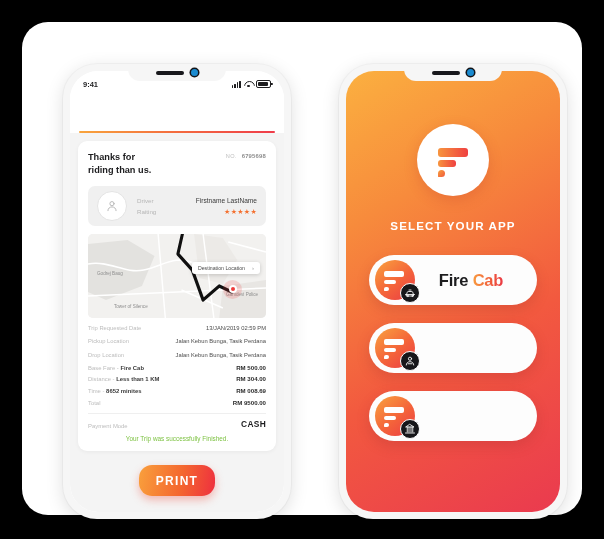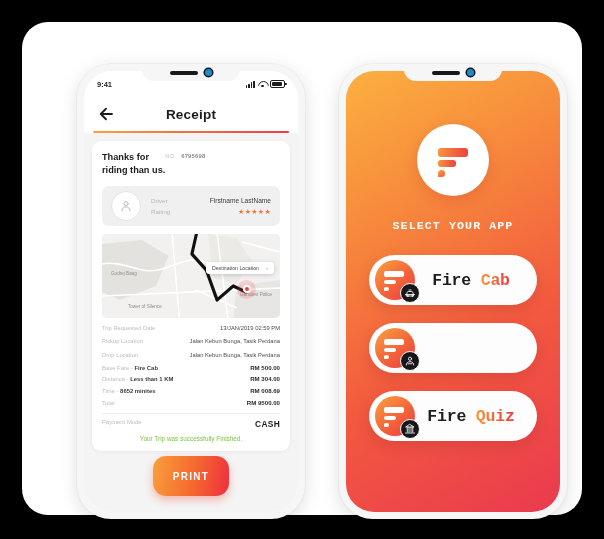--- a/index.html
+++ b/index.html
@@ -17,21 +17,21 @@
   .phone-inner{position:absolute;left:7px;top:7px;right:7px;bottom:7px;
                border-radius:28px;overflow:hidden;background:#fff;}
   .notch{position:absolute;top:0;left:50%;transform:translateX(-50%);
          background:#f6f6f6;border-bottom-left-radius:12px;border-bottom-right-radius:12px;z-index:30;
          display:flex;align-items:center;justify-content:center;gap:7px;}
   .speaker{width:28px;height:4px;border-radius:3px;background:#18181c;}
   .camera{width:7px;height:7px;border-radius:50%;background:#1b8bd0;
           box-shadow:0 0 0 1.5px #141418;}
 
   
-  #phone-left{left:55px;top:42px;width:228px;height:455px;}
+  #phone-left{left:41px;top:42px;width:228px;height:455px;}
   .lp-screen{position:absolute;inset:0;background:#ffffff;}
   .statusbar{position:absolute;top:0;left:0;right:0;height:26px;
              display:flex;align-items:center;justify-content:space-between;
              padding:0 13px;box-sizing:border-box;font-size:7.5px;font-weight:bold;color:#1d1d1f;}
   .sb-right{display:flex;align-items:center;gap:3px;}
   .bars{display:flex;align-items:flex-end;gap:1px;height:7px;}
   .bars i{display:block;width:1.6px;background:#1d1d1f;border-radius:.5px;}
   .bars i:nth-child(1){height:2.5px}.bars i:nth-child(2){height:4px}
   .bars i:nth-child(3){height:5.5px}.bars i:nth-child(4){height:7px}
   .wifi{width:9px;height:7px;position:relative;}
@@ -49,21 +49,21 @@
   .back-btn{position:absolute;left:13px;top:50%;transform:translateY(-50%);
             width:18px;height:18px;cursor:pointer;}
   .title{width:100%;text-align:center;font-size:13.5px;font-weight:bold;color:#1d1d1f;letter-spacing:.2px;}
   .grad-rule{position:absolute;top:60px;left:9px;right:9px;height:1.6px;border-radius:2px;
              background:linear-gradient(90deg,#f8a43c 0%,#f4703e 45%,#ef3c4a 100%);}
 
   .receipt-body{position:absolute;top:62px;left:0;right:0;bottom:0;background:#f4f4f4;overflow:hidden;}
   .card{position:absolute;left:8px;right:8px;top:8px;background:#fff;border-radius:9px;
         box-shadow:0 1px 4px rgba(0,0,0,.05);padding:10px 10px 0;box-sizing:border-box;}
 
-  .thanks-row{display:flex;align-items:flex-start;}
+  .thanks-row{display:flex;justify-content:space-between;align-items:flex-start;}
   .thanks{font-size:9.2px;font-weight:bold;color:#1d1d1f;line-height:1.45;}
   .no-wrap{display:flex;gap:5px;align-items:baseline;padding-top:2px;}
   .no-lbl{font-size:5.6px;color:#bdbdbd;letter-spacing:.3px;}
   .no-val{font-size:5.9px;color:#8d8d8d;font-weight:bold;letter-spacing:.2px;}
 
   .driver-box{margin-top:8px;background:#f0f0f0;border-radius:7px;height:40px;display:flex;align-items:center;padding:0 9px;}
   .avatar{width:28px;height:28px;border-radius:50%;background:#fff;border:1px solid #e4e4e4;
           display:flex;align-items:center;justify-content:center;flex:0 0 auto;}
   .drv-tbl{flex:1;margin-left:10px;}
   .drv-line{display:flex;justify-content:space-between;align-items:center;padding:2px 0;}
@@ -86,36 +86,36 @@
   .kv .k{font-size:5.8px;color:#bcbcbc;}
   .kv .v{font-size:5.8px;color:#4d4d4d;}
   .sep{height:1px;background:#efefef;}
 
   .charges-h{font-size:7.4px;font-weight:bold;color:#1d1d1f;letter-spacing:.4px;margin:6px 0 2px;}
   .ch{display:flex;justify-content:space-between;align-items:baseline;padding:2.4px 0;}
   .ch .k{font-size:5.9px;color:#bcbcbc;}
   .ch .k b{color:#3b3b3b;font-weight:bold;}
   .ch .v{font-size:6.1px;color:#2b2b2b;font-weight:bold;}
 
-  .pay{display:flex;justify-content:space-between;align-items:flex-start;padding:5px 0 4px;}
+  .pay{display:flex;justify-content:space-between;align-items:flex-end;padding:5px 0 4px;}
   .pay .k{font-size:5.9px;color:#bcbcbc;}
   .pay .v{font-size:8.4px;font-weight:bold;color:#1d1d1f;letter-spacing:.3px;}
   .finished{text-align:center;font-size:6.4px;color:#7dc242;padding:2px 0 9px;}
 
   .print-wrap{position:absolute;left:0;right:0;bottom:16px;display:flex;justify-content:center;z-index:20;}
-  .print-btn{width:76px;height:40px;border-radius:13px;border:none;cursor:pointer;
+  .print-btn{width:76px;height:31px;border-radius:13px;border:none;cursor:pointer;
              background:linear-gradient(100deg,#f9a03c 0%,#f4672f 55%,#ee2f3f 100%);
-             color:#fff;font-size:10px;font-weight:bold;letter-spacing:1.3px;
+             color:#fff;font-size:12px;font-weight:bold;letter-spacing:1.3px;
              font-family:"Liberation Sans",sans-serif;
              box-shadow:0 4px 9px rgba(238,70,55,.35);}
 
   
   #phone-right{left:317px;top:42px;width:228px;height:455px;}
   .rp-screen{position:absolute;inset:0;
-       background:linear-gradient(150deg,#fbb040 0%,#f78b3c 28%,#f2593f 62%,#ea3a4f 100%);font-family:Liberation Mono, monospace;}
+       background:linear-gradient(150deg,#fbb040 0%,#f78b3c 28%,#f2593f 62%,#ea3a4f 100%);}
   .logo-circle{position:absolute;top:53px;left:50%;transform:translateX(-50%);
        width:72px;height:72px;border-radius:50%;background:#fff;
        box-shadow:0 4px 14px rgba(180,40,40,.22);}
   .fmark{position:absolute;left:50%;top:50%;transform:translate(-50%,-50%);width:34px;height:34px;}
   .fbar{position:absolute;border-radius:3px;background:linear-gradient(90deg,#f7953f 0%,#ef4040 100%);}
   .fb1{left:2px;top:5px;width:30px;height:9px;}
   .fb2{left:2px;top:17px;width:18px;height:7px;}
   .fb3{left:2px;top:27px;width:7px;height:7px;border-radius:4px 4px 4px 1px;
        background:linear-gradient(135deg,#f8a03f 0%,#f15a3c 100%);}
 
@@ -162,28 +162,20 @@
                 <i></i>
                 <i></i>
                 <i></i>
                 <i></i>
               </div>
             <div class="wifi"></div>
             <div class="batt"></div>
           </div>
         </div>
 
-        <div class="lp-header">
-          <div class="back-btn">
-            <svg viewBox="0 0 24 24" width="18" height="18" fill="none" stroke="#1d1d1f" stroke-width="2.4" stroke-linecap="round" stroke-linejoin="round">
-              <path d="M20 12H5M12 19l-7-7 7-7"></path>
-            </svg>
-          </div>
-          <div class="title">Receipt</div>
-        </div>
         <div class="grad-rule"></div>
 
         <div class="receipt-body">
           <div class="card">
 
             <div class="thanks-row">
               <div class="thanks">
                 <div>Thanks for</div>
                 <div>riding than us.</div>
               </div>
@@ -362,23 +354,20 @@
                 <i></i>
               </div>
             <div class="badge">
               <svg viewBox="0 0 24 24" width="12" height="12" fill="none" stroke="#ffffff" stroke-width="1.7" stroke-linecap="round" stroke-linejoin="round">
                 <path d="M3 20h18"></path>
                   <path d="M12 3l8 5H4z"></path>
                   <path d="M6.5 8v10M10 8v10M14 8v10M17.5 8v10"></path>
               </svg>
             </div>
           </div>
-          <div class="app-name">
-            <span>Fire </span><em>Quiz</em>
-          </div>
         </div>
 
       </div>
     </div>
     <div class="notch" style="width:98px;height:17px;">
       <div class="speaker"></div>
       <div class="camera"></div>
     </div>
   </div>
 

